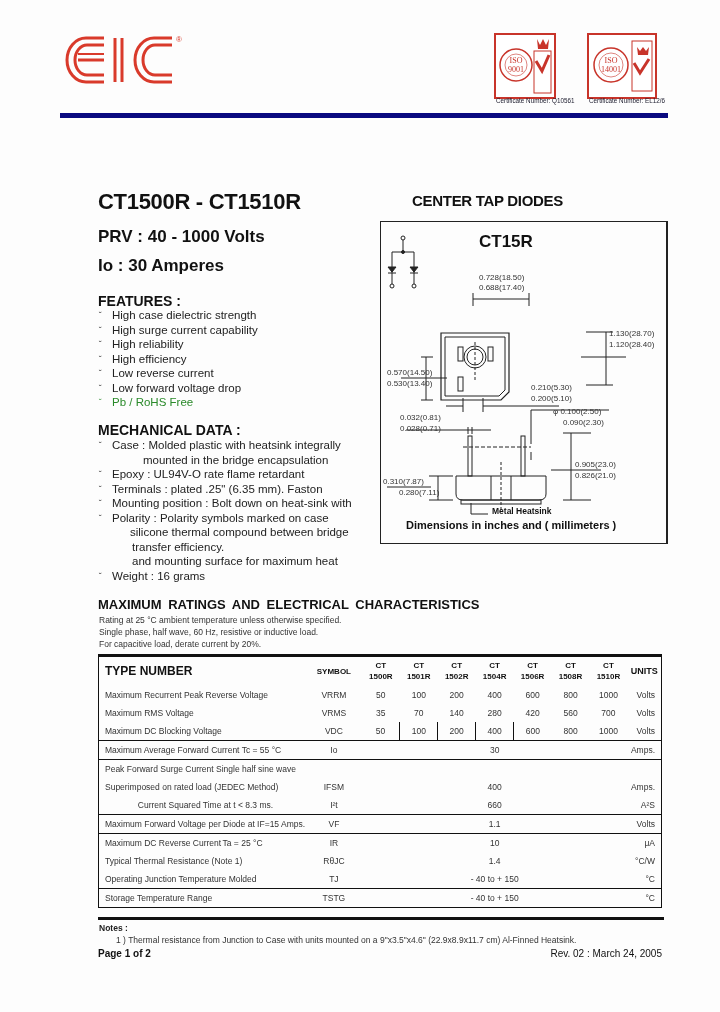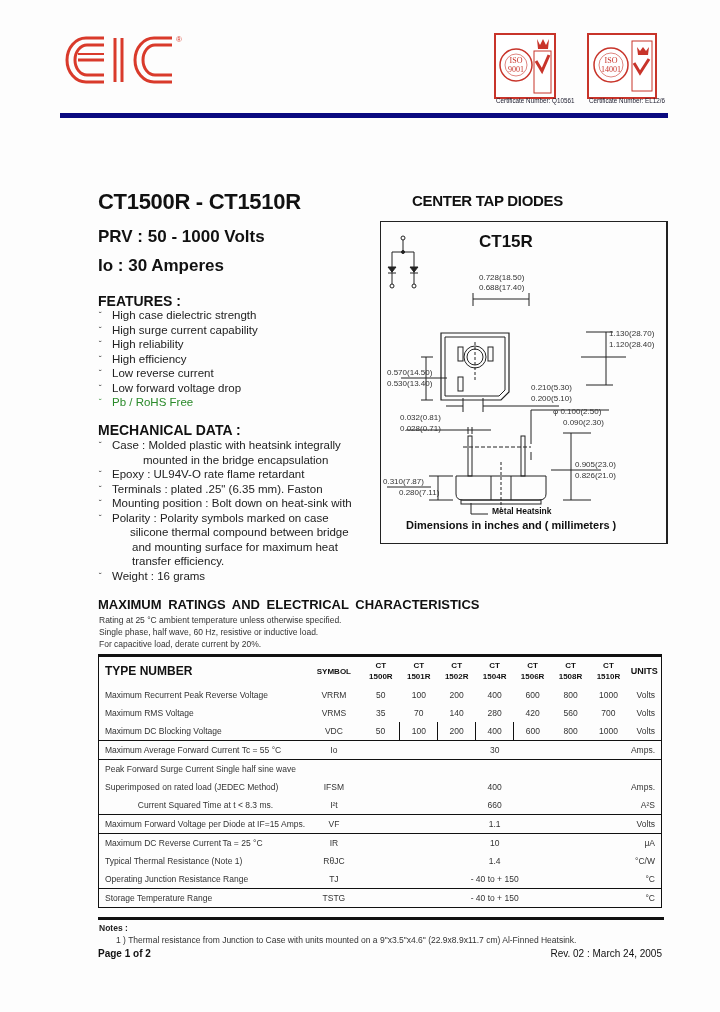--- a/index.html
+++ b/index.html
@@ -72,21 +72,21 @@
     <path d="M45 28 L51 38 L60 24" fill="none" stroke="#c8342a" stroke-width="3"></path>
   </svg>
 </div>
 <div class="abs cert-lbl" style="left:496px;">Certificate Number: Q10561</div>
 <div class="abs cert-lbl" style="left:589px;">Certificate Number: EL12/6</div>
 
 <div class="abs bluebar"></div>
 
 <div class="abs h1">CT1500R - CT1510R</div>
 <div class="abs h1" style="left:412px;font-size:15px;top:192px;">CENTER TAP DIODES</div>
-<div class="abs h2" style="top:227px;">PRV : 50 - 1000 Volts</div>
+<div class="abs h2" style="top:227px;">PRV : 40 - 1000 Volts</div>
 <div class="abs h2" style="top:256px;">Io : 30 Amperes</div>
 
 <div class="abs sec" style="top:293px;">FEATURES :</div>
 <div class="abs list" style="top:308px;">
   <div class="it"><span class="b">˘</span><span>High case dielectric strength</span></div>
   <div class="it"><span class="b">˘</span><span>High surge current capability</span></div>
   <div class="it"><span class="b">˘</span><span>High reliability</span></div>
   <div class="it"><span class="b">˘</span><span>High efficiency</span></div>
   <div class="it"><span class="b">˘</span><span>Low reverse current</span></div>
   <div class="it"><span class="b">˘</span><span>Low forward voltage drop</span></div>
@@ -95,22 +95,22 @@
 
 <div class="abs sec" style="top:422px;">MECHANICAL  DATA :</div>
 <div class="abs list" style="top:438px;">
   <div class="it"><span class="b">˘</span><span>Case : Molded plastic with heatsink integrally</span></div>
   <div class="it ind1"><span>mounted in the bridge encapsulation</span></div>
   <div class="it"><span class="b">˘</span><span>Epoxy : UL94V-O rate flame retardant</span></div>
   <div class="it"><span class="b">˘</span><span>Terminals : plated .25" (6.35 mm). Faston</span></div>
   <div class="it"><span class="b">˘</span><span>Mounting  position : Bolt down on heat-sink with</span></div>
   <div class="it"><span class="b">˘</span><span>Polarity : Polarity symbols marked on case</span></div>
   <div class="it ind2"><span>silicone thermal compound between bridge</span></div>
+  <div class="it ind3"><span>transfer efficiency.</span></div>
   <div class="it ind3"><span>and mounting surface for maximum heat</span></div>
-  <div class="it ind3"><span>transfer efficiency.</span></div>
   <div class="it"><span class="b">˘</span><span>Weight :  16 grams</span></div>
 </div>
 
 <div class="abs diagbox">
   <div class="abs" style="left:98px;top:10px;font-size:17px;font-weight:bold;">CT15R</div>
   <svg class="abs" style="left:0;top:0;" width="285" height="321" viewBox="0 0 285 321">
     <g stroke="#222" fill="none" stroke-width="1">
 
       <circle cx="22" cy="16" r="2"></circle>
       <line x1="22" y1="18" x2="22" y2="30"></line>
@@ -335,21 +335,21 @@
     <td class="c" colspan="7">10</td>
     <td class="r" style="border-right:1.5px solid #111;">μA</td>
   </tr>
   <tr>
     <td style="padding-left:6px;border-left:1.5px solid #111;">Typical Thermal Resistance (Note 1)</td>
     <td class="c">RθJC</td>
     <td class="c" colspan="7">1.4</td>
     <td class="r" style="border-right:1.5px solid #111;">°C/W</td>
   </tr>
   <tr>
-    <td style="padding-left:6px;border-left:1.5px solid #111;border-bottom:1px solid #111;">Operating Junction Resistance Range</td>
+    <td style="padding-left:6px;border-left:1.5px solid #111;border-bottom:1px solid #111;">Operating Junction Temperature Molded</td>
     <td class="c" style="border-bottom:1px solid #111;">TJ</td>
     <td class="c" colspan="7" style="border-bottom:1px solid #111;">- 40 to + 150</td>
     <td class="r" style="border-right:1.5px solid #111;border-bottom:1px solid #111;">°C</td>
   </tr>
   <tr>
     <td style="padding-left:6px;border-left:1.5px solid #111;border-bottom:1.5px solid #111;">Storage Temperature Range</td>
     <td class="c" style="border-bottom:1.5px solid #111;">TSTG</td>
     <td class="c" colspan="7" style="border-bottom:1.5px solid #111;">- 40 to + 150</td>
     <td class="r" style="border-right:1.5px solid #111;border-bottom:1.5px solid #111;">°C</td>
   </tr>

